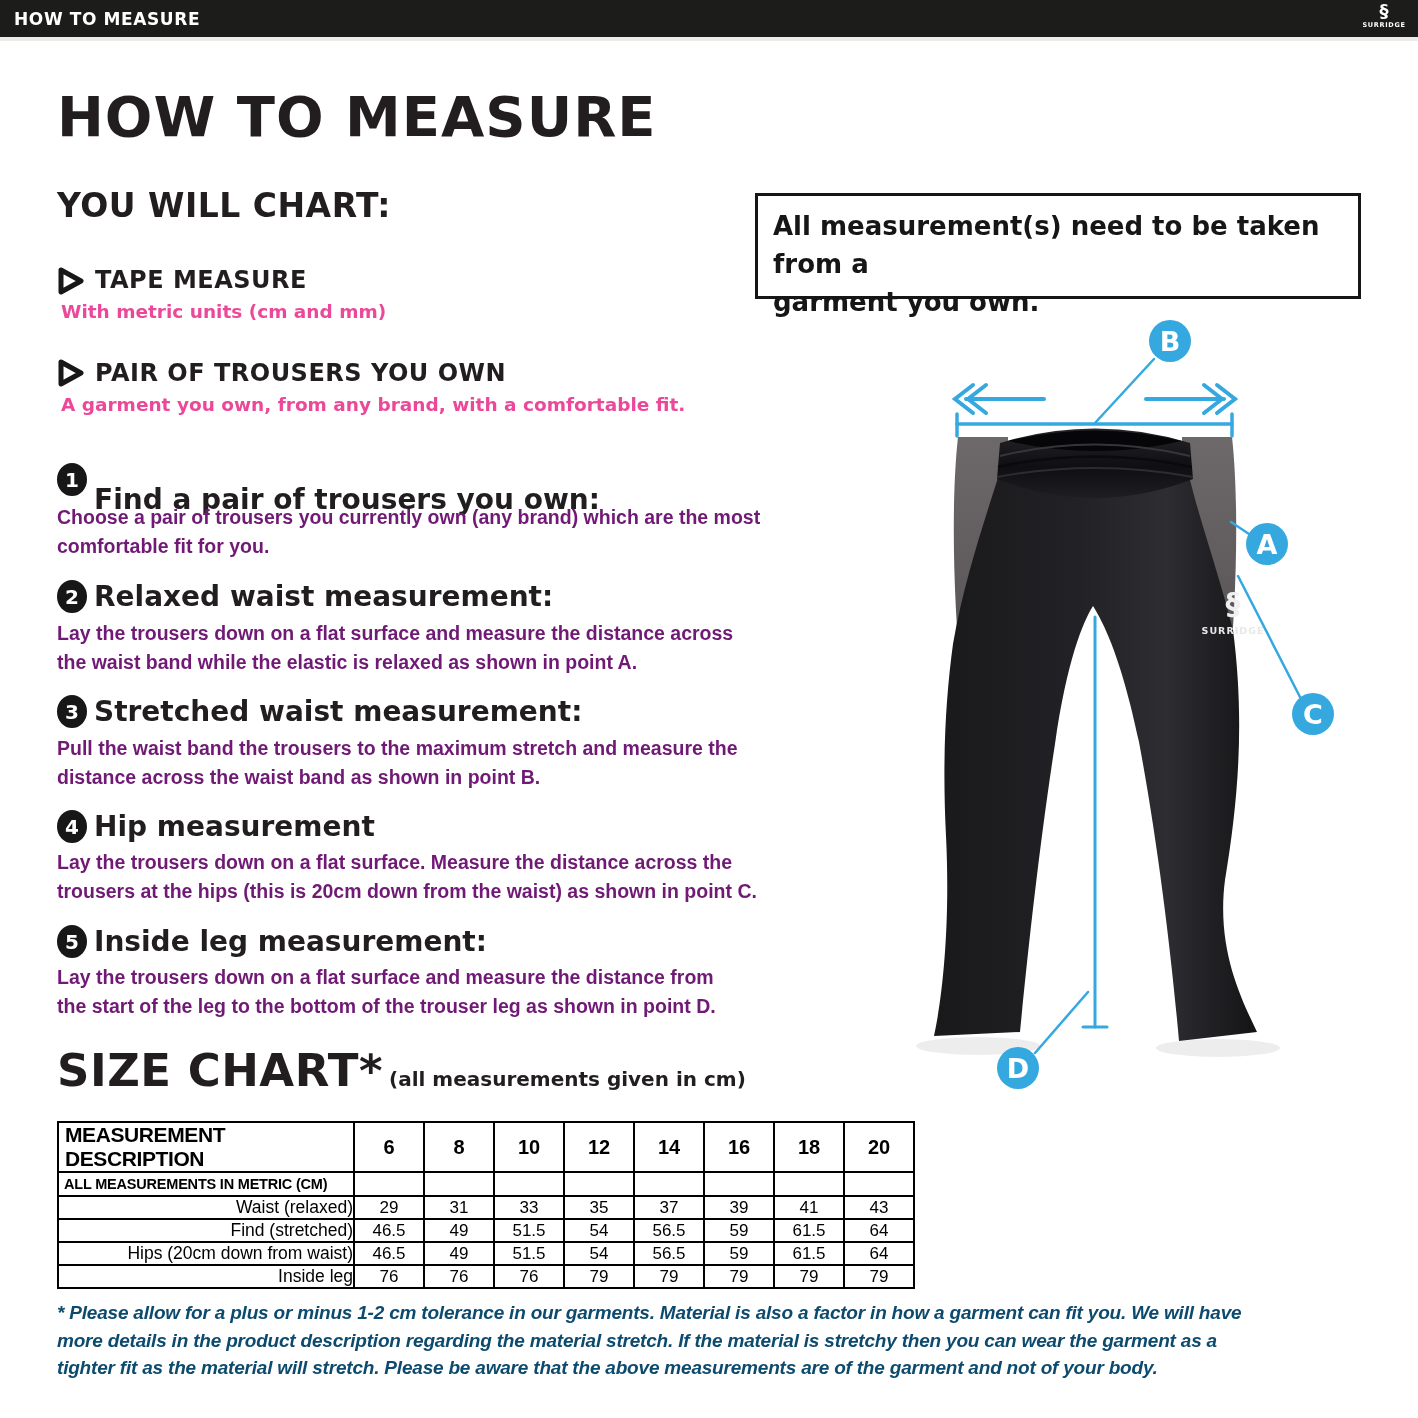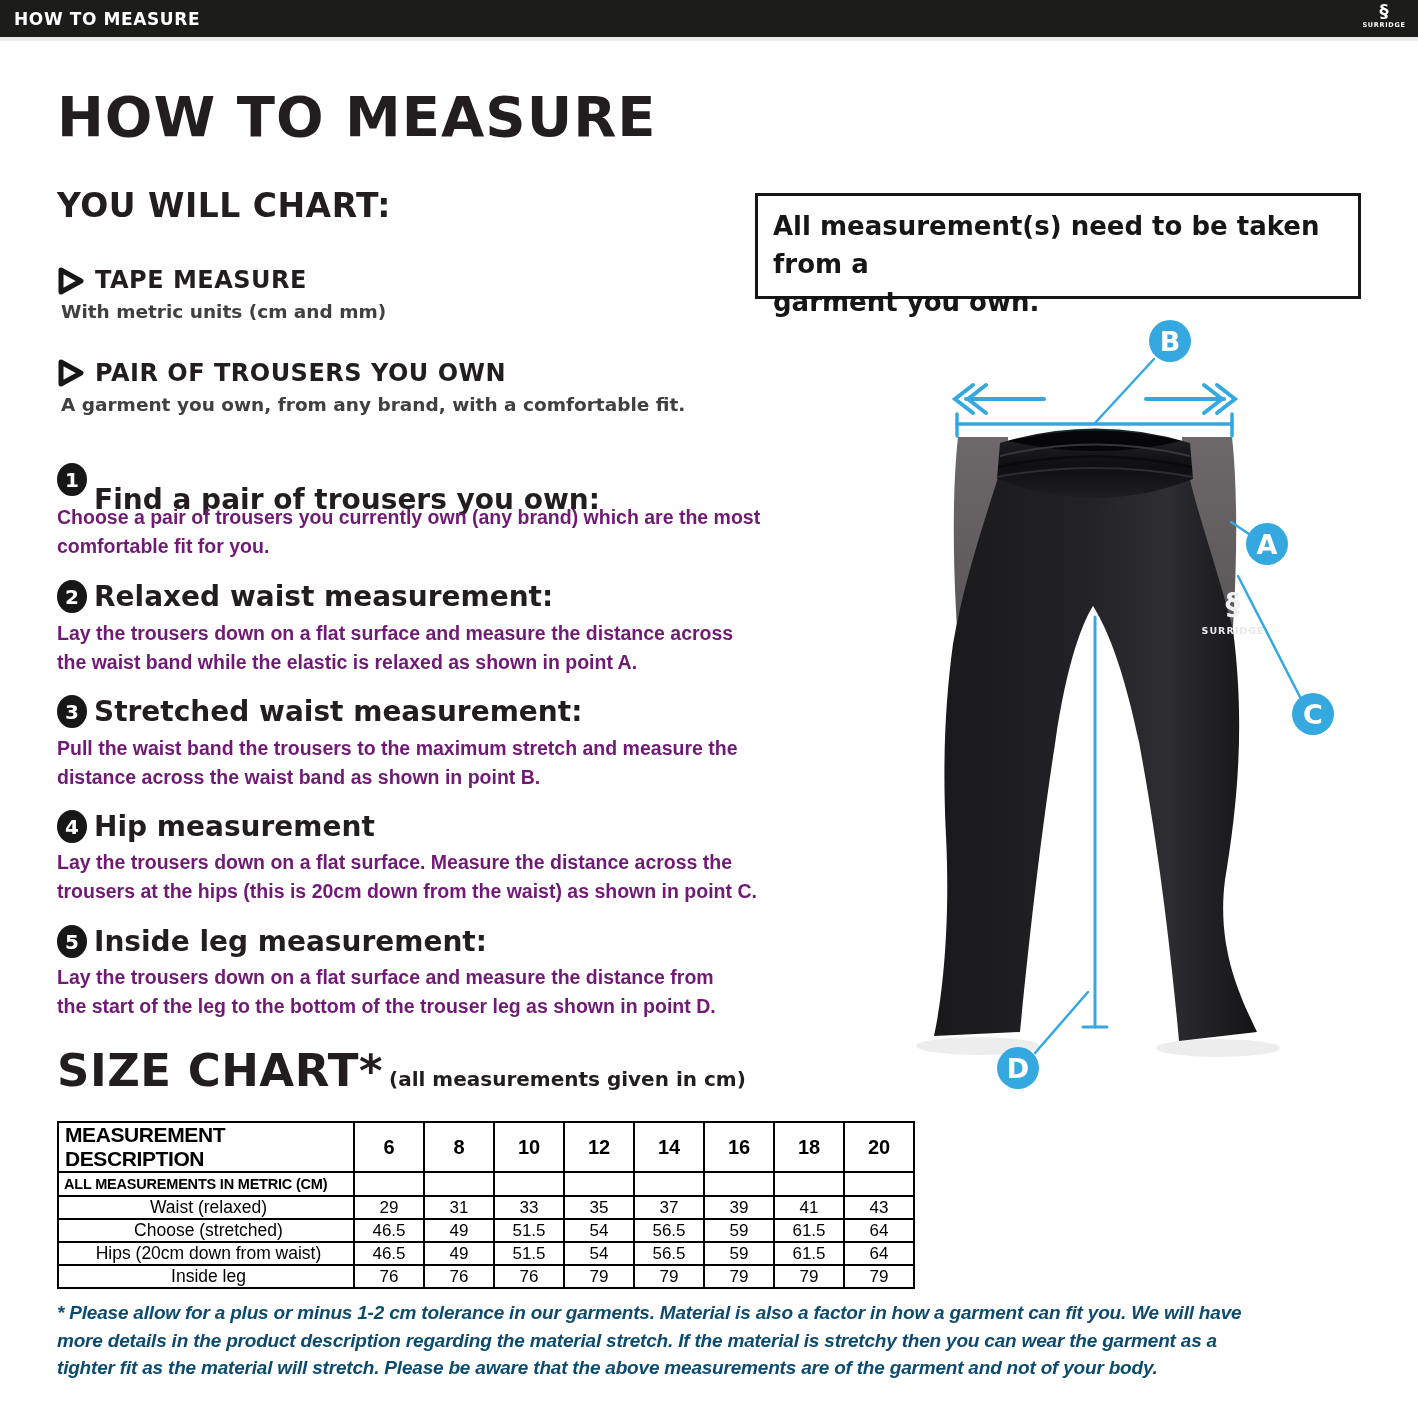--- a/index.html
+++ b/index.html
@@ -24,21 +24,21 @@
 
   
   .note-box { position:absolute; left:755px; top:193px; width:606px; height:106px;
         border:3px solid #161616; padding:11px 15px; }
   .note-box p { font-family:"DejaVu Sans",sans-serif; font-weight:700; font-size:26px;
         line-height:38px; color:#161616; white-space:pre-line; }
 
   
   .tri { position:absolute; width:28px; height:30px; }
   .need-title { position:absolute; font-family:"DejaVu Sans",sans-serif; font-weight:700; font-size:24px; letter-spacing:.5px; }
-  .need-desc { position:absolute; font-family:"DejaVu Sans",sans-serif; font-weight:700; font-size:18.5px; color:#404040; }
+  .need-desc { position:absolute; font-family:"DejaVu Sans",sans-serif; font-weight:700; font-size:18.5px; color:#ec4899; }
 
   
   .badge { position:absolute; width:30px; height:33px; background:#171717; border-radius:50%;
         color:#fff; font-family:"DejaVu Sans",sans-serif; font-weight:700; font-size:20px;
         display:flex; align-items:center; justify-content:center; }
   .step-title { position:absolute; left:94px; font-family:"DejaVu Sans",sans-serif; font-weight:700; font-size:28px; }
   .step-desc { position:absolute; left:57px; width:790px; font-family:"Liberation Sans",sans-serif;
         font-weight:700; font-size:19.5px; line-height:29px; color:#701a75; white-space:pre-line; }
 
   
@@ -46,21 +46,21 @@
         font-weight:700; font-size:45px; letter-spacing:.5px; }
   .h2-chart .sub { font-size:20px; letter-spacing:0; margin-left:6px; }
 
   .size-table { position:absolute; left:57px; top:1121px; width:856px; border-collapse:collapse;
         table-layout:fixed; color:#000; font-family:"Liberation Sans",sans-serif;padding-left:48px; }
   .size-table th, .size-table td { border:2px solid #000; padding:0; }
   .size-table th.desc { text-align:left; padding-left:6px; font-size:21px; letter-spacing:-0.4px; }
   .size-table thead th { height:38px; font-weight:700; font-size:20px; }
   .size-table tr.metric td { height:24px; font-weight:700; font-size:14.5px; text-align:left; padding-left:5px; letter-spacing:-0.2px; }
   .size-table tr.data td { height:23px; font-weight:400; font-size:17px; text-align:center; }
-  .size-table tr.data td.lbl { text-align:center; padding-left:5px; font-size:17.5px; }
+  .size-table tr.data td.lbl { text-align:right; padding-left:5px; font-size:17.5px; }
 
   
   .footnote { position:absolute; left:57px; top:1299px; width:1260px; font-family:"Liberation Sans",sans-serif;
         font-weight:700; font-size:19px; line-height:27.5px; color:#0c4a6e; letter-spacing:-0.2px; white-space:pre-line;font-style:italic; }
 
   
   .diagram { position:absolute; left:840px; top:320px; width:560px; height:800px; }
 </style>
 </head>
 <body>
@@ -167,21 +167,21 @@
         <td>29</td>
         <td>31</td>
         <td>33</td>
         <td>35</td>
         <td>37</td>
         <td>39</td>
         <td>41</td>
         <td>43</td>
       </tr>
       <tr class="data">
-        <td class="lbl">Choose (stretched)</td>
+        <td class="lbl">Find (stretched)</td>
         <td>46.5</td>
         <td>49</td>
         <td>51.5</td>
         <td>54</td>
         <td>56.5</td>
         <td>59</td>
         <td>61.5</td>
         <td>64</td>
       </tr>
       <tr class="data">

